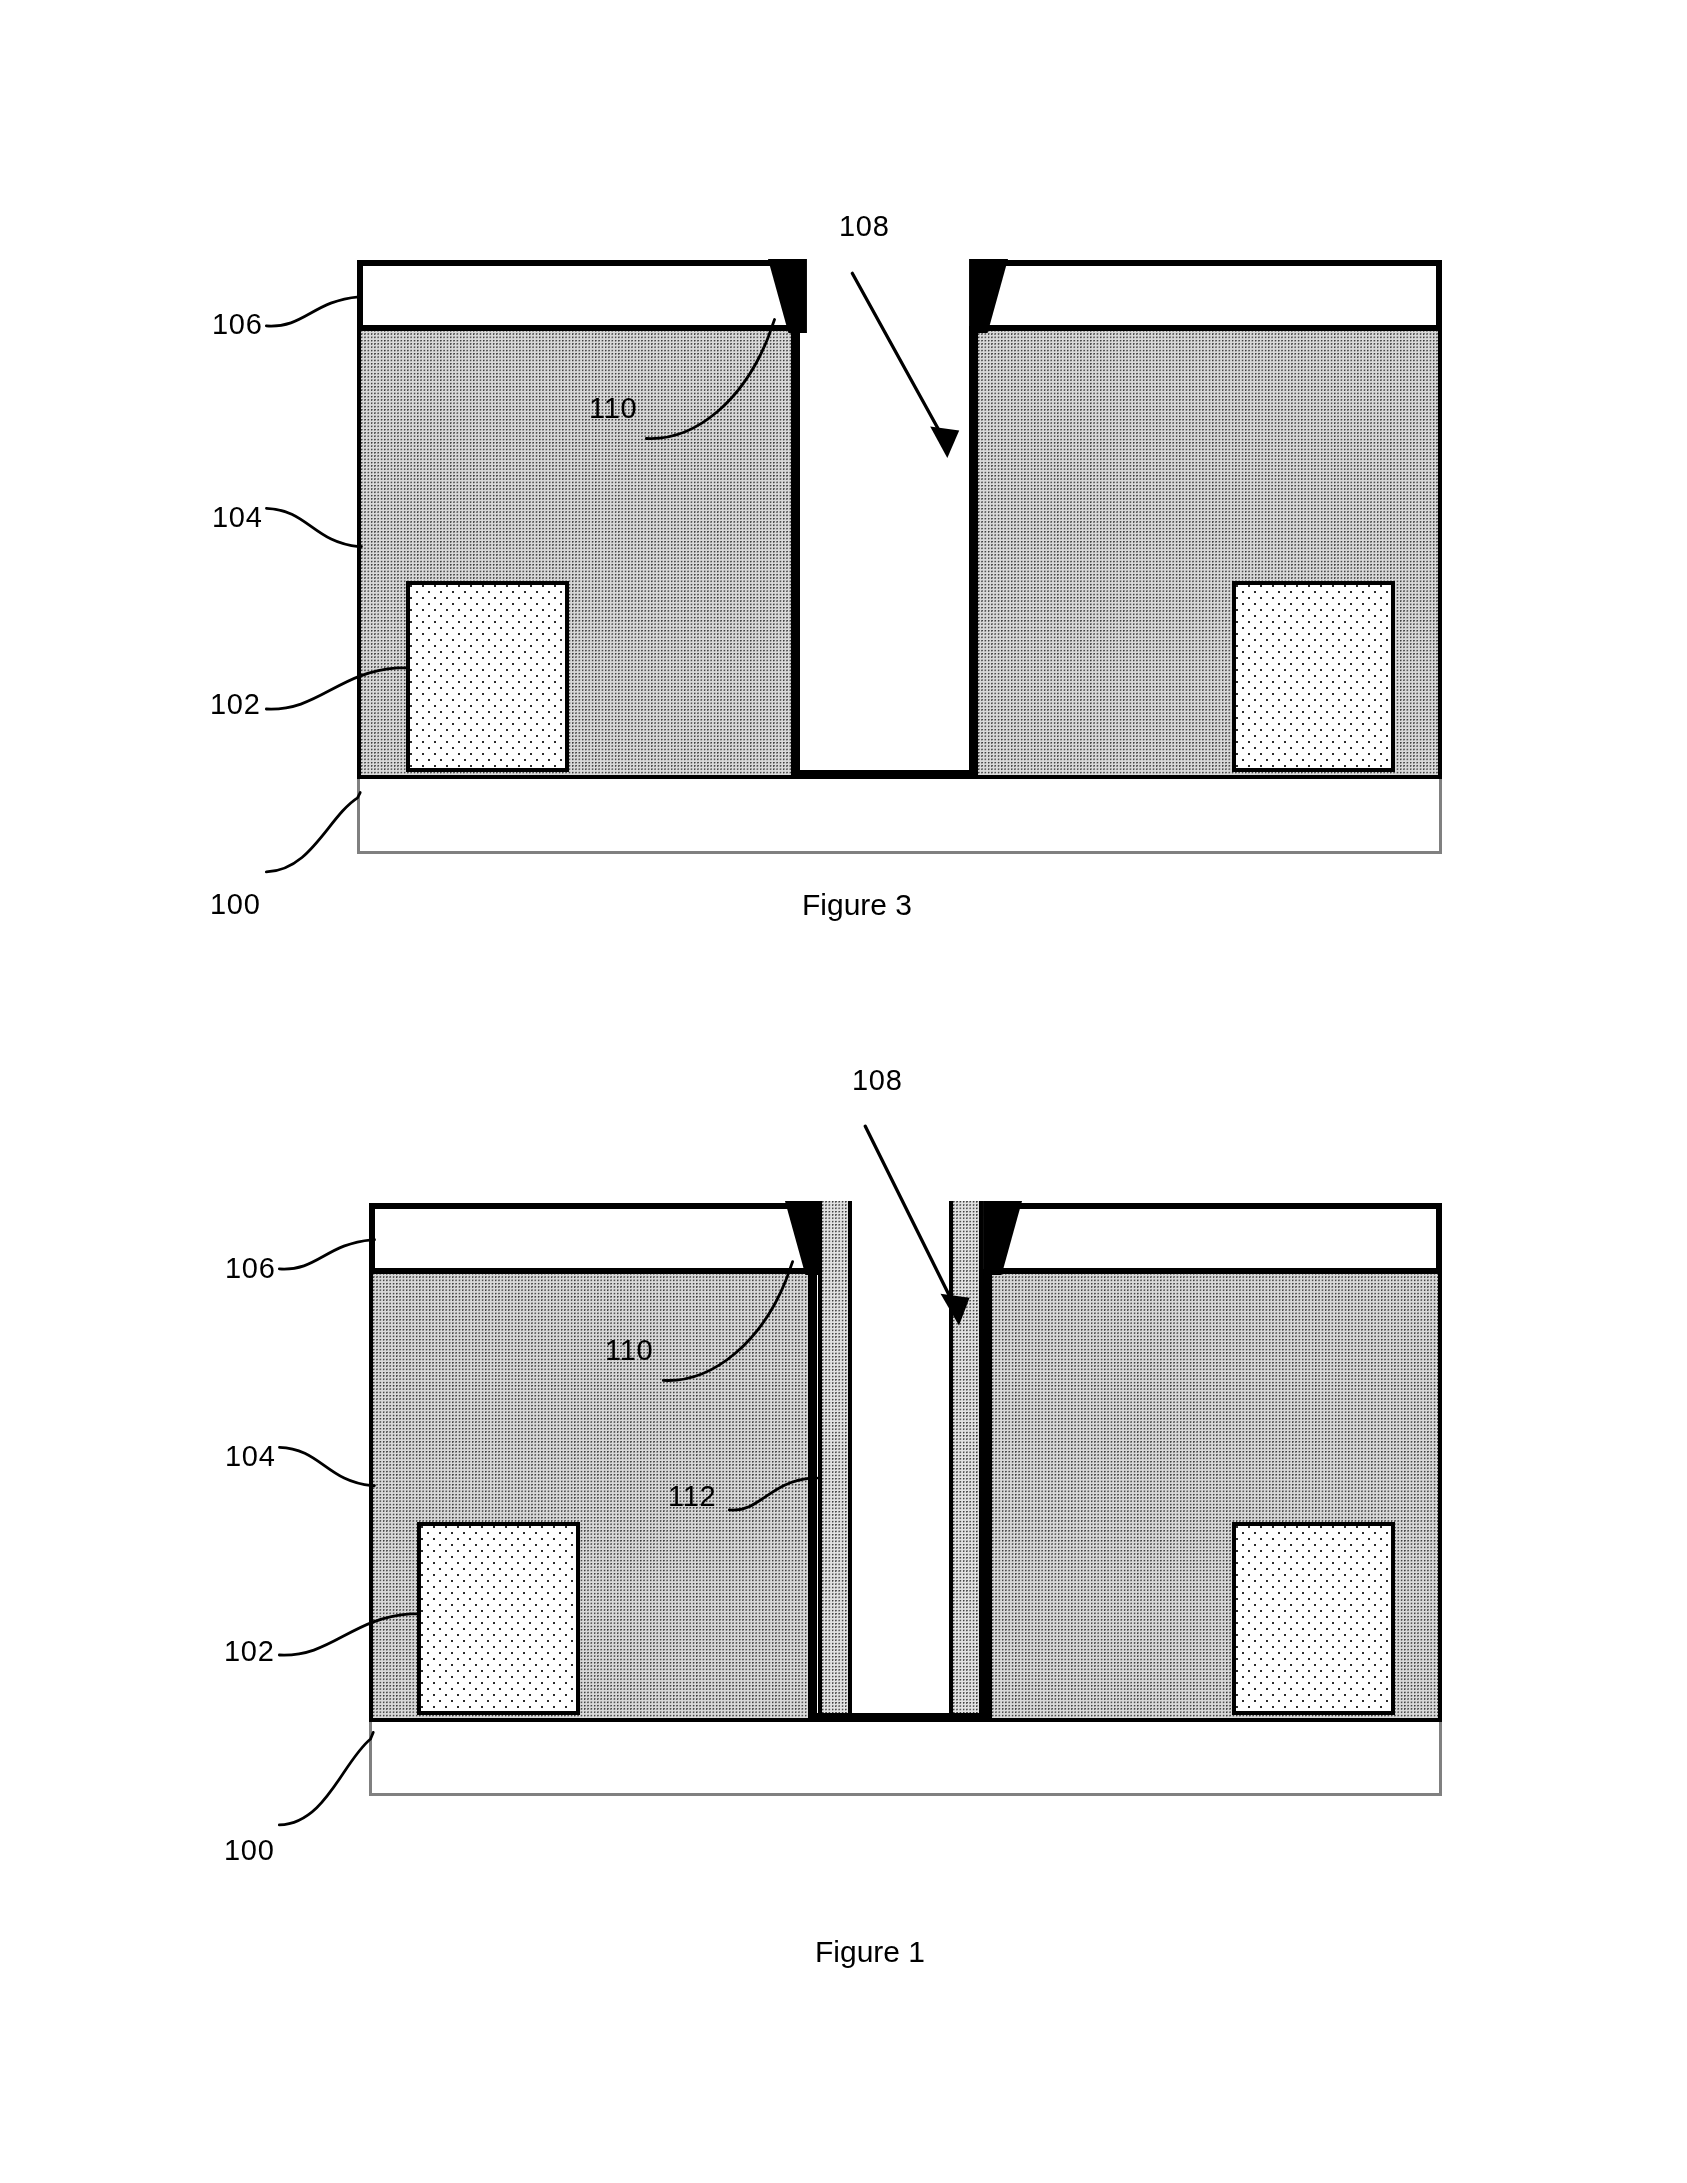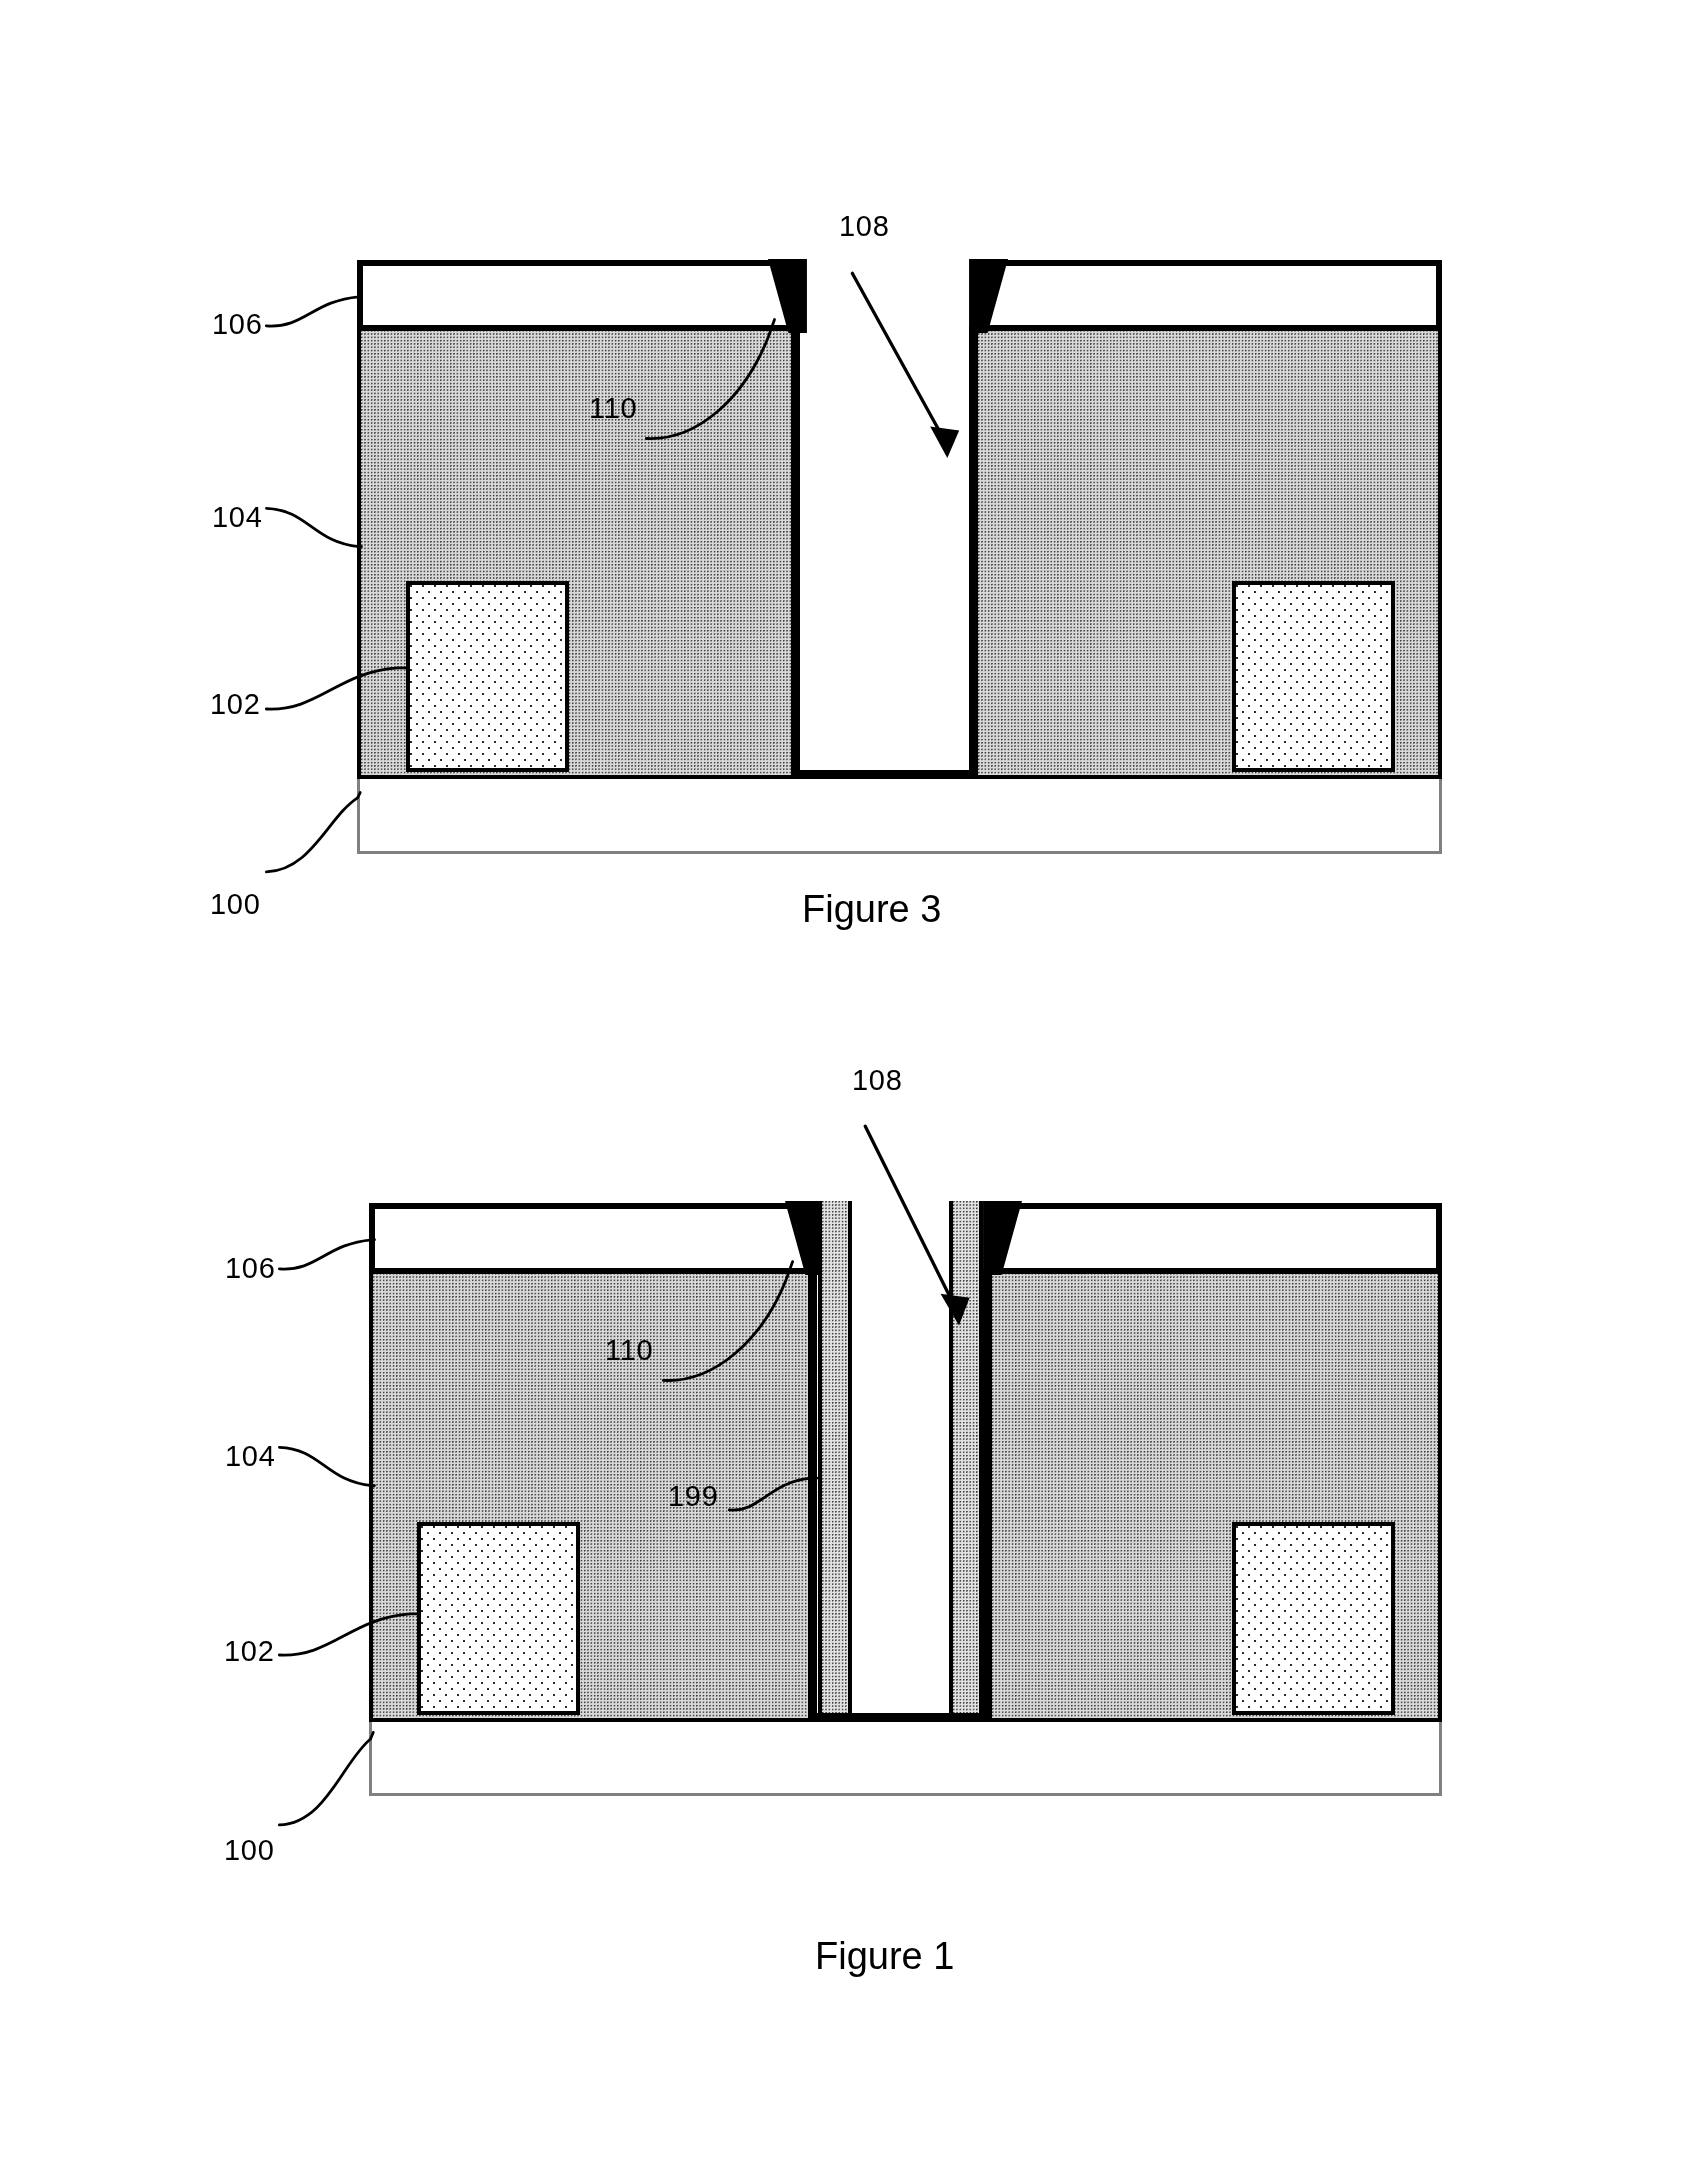--- a/index.html
+++ b/index.html
@@ -15,21 +15,21 @@
   .ref{
     position:absolute;
     font-size:29px;
     letter-spacing:0.7px;
     color:#000;
     white-space:nowrap;
     line-height:1;
   }
   .cap{
     position:absolute;
-    font-size:38px;
+    font-size:30px;
     color:#000;
     white-space:nowrap;
     line-height:1;
   }
 
   
   .figure{position:absolute;}
 
   
   .substrate{
@@ -243,20 +243,20 @@
     <svg class="arrow" style="left:860px;top:1118px;width:132px;height:225px;" viewBox="0 0 200 340" width="132" height="225">
       <path class="shaft" d="M8,12 L142,282"></path>
       <path class="head" d="M150,314 L122,266 L166,272 Z"></path>
     </svg>
 
     <div class="ref" style="left:225px;top:1254px;">106</div>
     <div class="ref" style="left:225px;top:1442px;">104</div>
     <div class="ref" style="left:224px;top:1637px;">102</div>
     <div class="ref" style="left:224px;top:1836px;">100</div>
     <div class="ref" style="left:605px;top:1336px;">110</div>
-    <div class="ref" style="left:668px;top:1482px;">199</div>
+    <div class="ref" style="left:668px;top:1482px;">112</div>
     <div class="ref" style="left:852px;top:1066px;">108</div>
 
     <div class="cap" style="left:815px;top:1937px;">Figure 1</div>
   </div>
 
 </div>
 
 
 </body></html>

